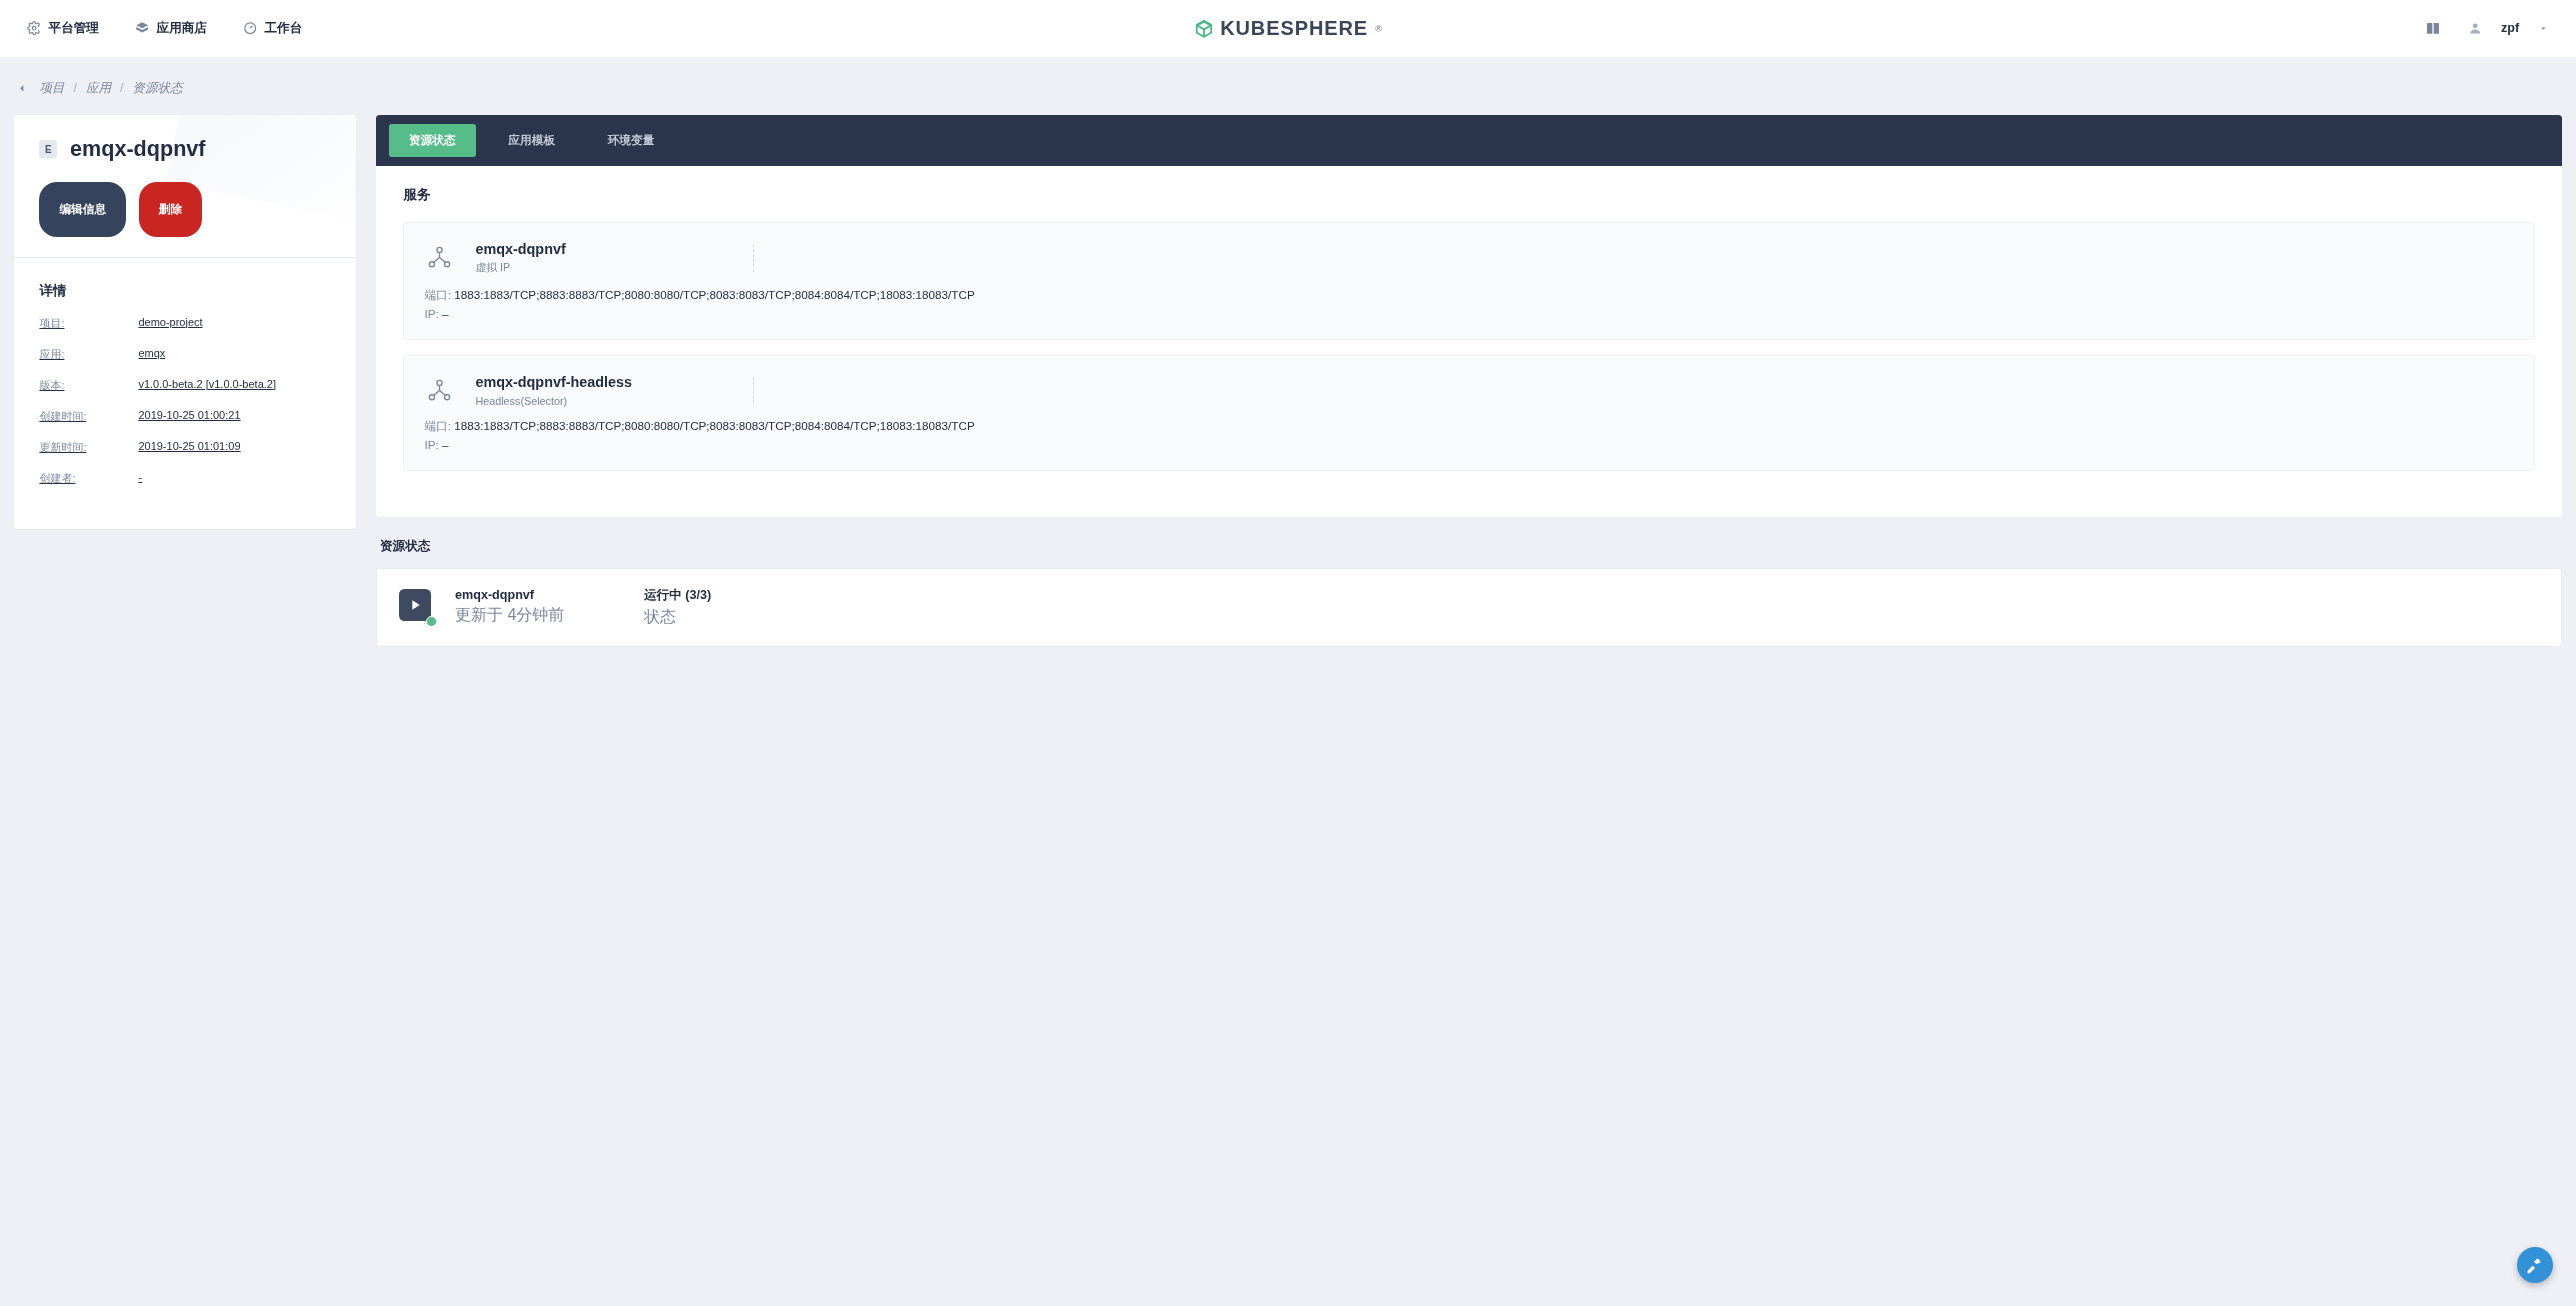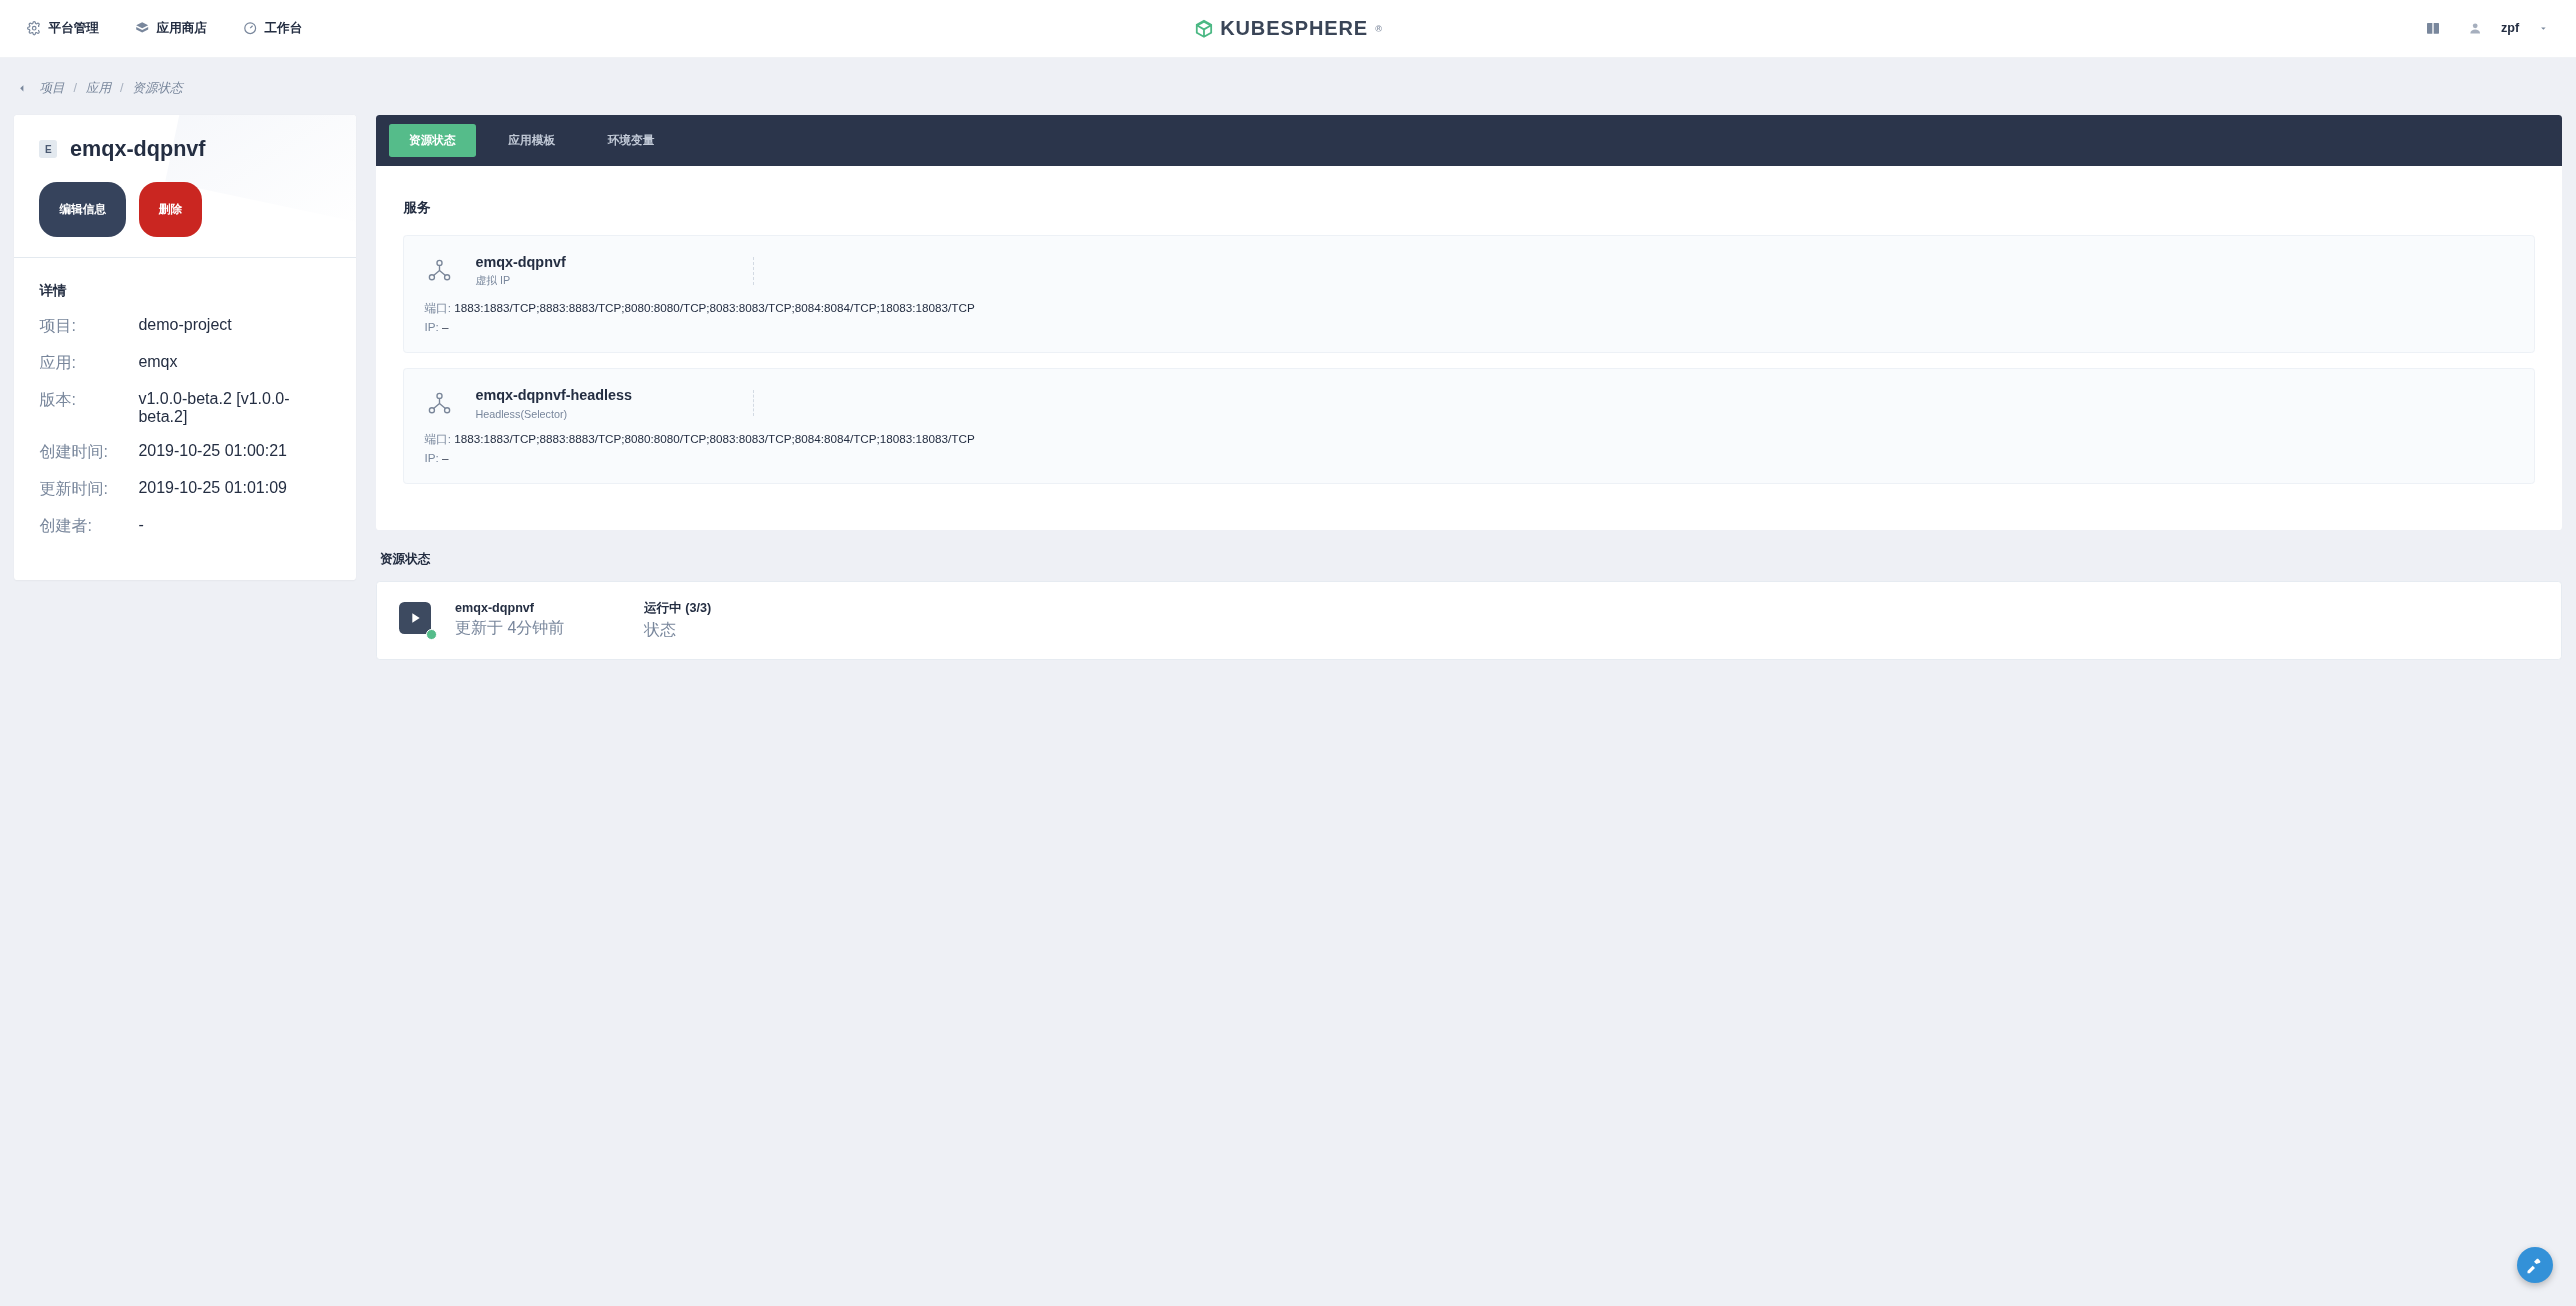--- a/index.html
+++ b/index.html
@@ -55,30 +55,30 @@
   .title-row{position:relative;display:flex;align-items:center;gap:12.6px;}
   .title-badge{width:18px;height:18px;border-radius:2.7px;background:#e3e9ef;display:flex;align-items:center;justify-content:center;font-size:10px;font-weight:700;color:#4b5a73;}
   .app-title{font-size:21.6px;font-weight:700;color:var(--text-dark);}
   .btn-row{position:relative;display:flex;gap:12.6px;margin-top:20px;}
   .btn{border:none;border-radius:18px;padding:20px 20px;font-size:11.7px;font-weight:700;color:#fff;cursor:pointer;}
   .btn-dark{background:var(--dark-btn);}
   .btn-red{background:var(--red);}
 
   .detail-body{padding:23.4px 25px 27px;}
   .detail-body h4{margin:0 0 16px;font-size:13.5px;font-weight:700;color:var(--text-dark);}
-  .kv{display:flex;margin-bottom:16px;font-size:16px;}
+  .kv{display:flex;margin-bottom:16px;font-size:11px;text-decoration:underline;}
   .kv .k{width:99px;color:var(--text-muted);}
   .kv .v{flex:1;color:var(--text-dark);}
 
   
   .tabbar{background:var(--tabbar);border-radius:3.6px 3.6px 0 0;display:flex;padding:9px 12.6px;gap:12.6px;}
   .tab{padding:9px 20px;border-radius:2.7px;color:#c1c9d6;font-size:11.7px;font-weight:600;cursor:pointer;}
   .tab.active{background:var(--tab-active);color:#fff;}
 
-  .main-card{background:var(--card);border-radius:0 0 3.6px 3.6px;padding:33px 27px 31px;}
+  .main-card{background:var(--card);border-radius:0 0 3.6px 3.6px;padding:20px 27px 31px;}
   .section-title{font-size:13.5px;font-weight:700;margin:0 0 18px;color:var(--text-dark);}
 
   
   .svc{background:var(--svc-bg);border:0.9px solid #edf1f6;border-radius:3.6px;padding:18px 20px 16px;margin-bottom:14.4px;}
   .svc-head{display:flex;align-items:flex-start;}
   .svc-icn{width:31px;height:31px;margin-right:20px;margin-top:1.8px;display:flex;align-items:center;justify-content:center;color:#7a8699;}
   .svc-title{font-size:14.4px;font-weight:700;color:var(--text-dark);line-height:1.2;}
   .svc-sub{font-size:10.8px;color:var(--text-muted);margin-top:3.6px;}
   .svc-col1{flex:0 0 279px;position:relative;}
   .svc-col1::after{content:"";position:absolute;right:0;top:3.6px;bottom:3.6px;border-right:0.9px dashed #d3dae3;}

